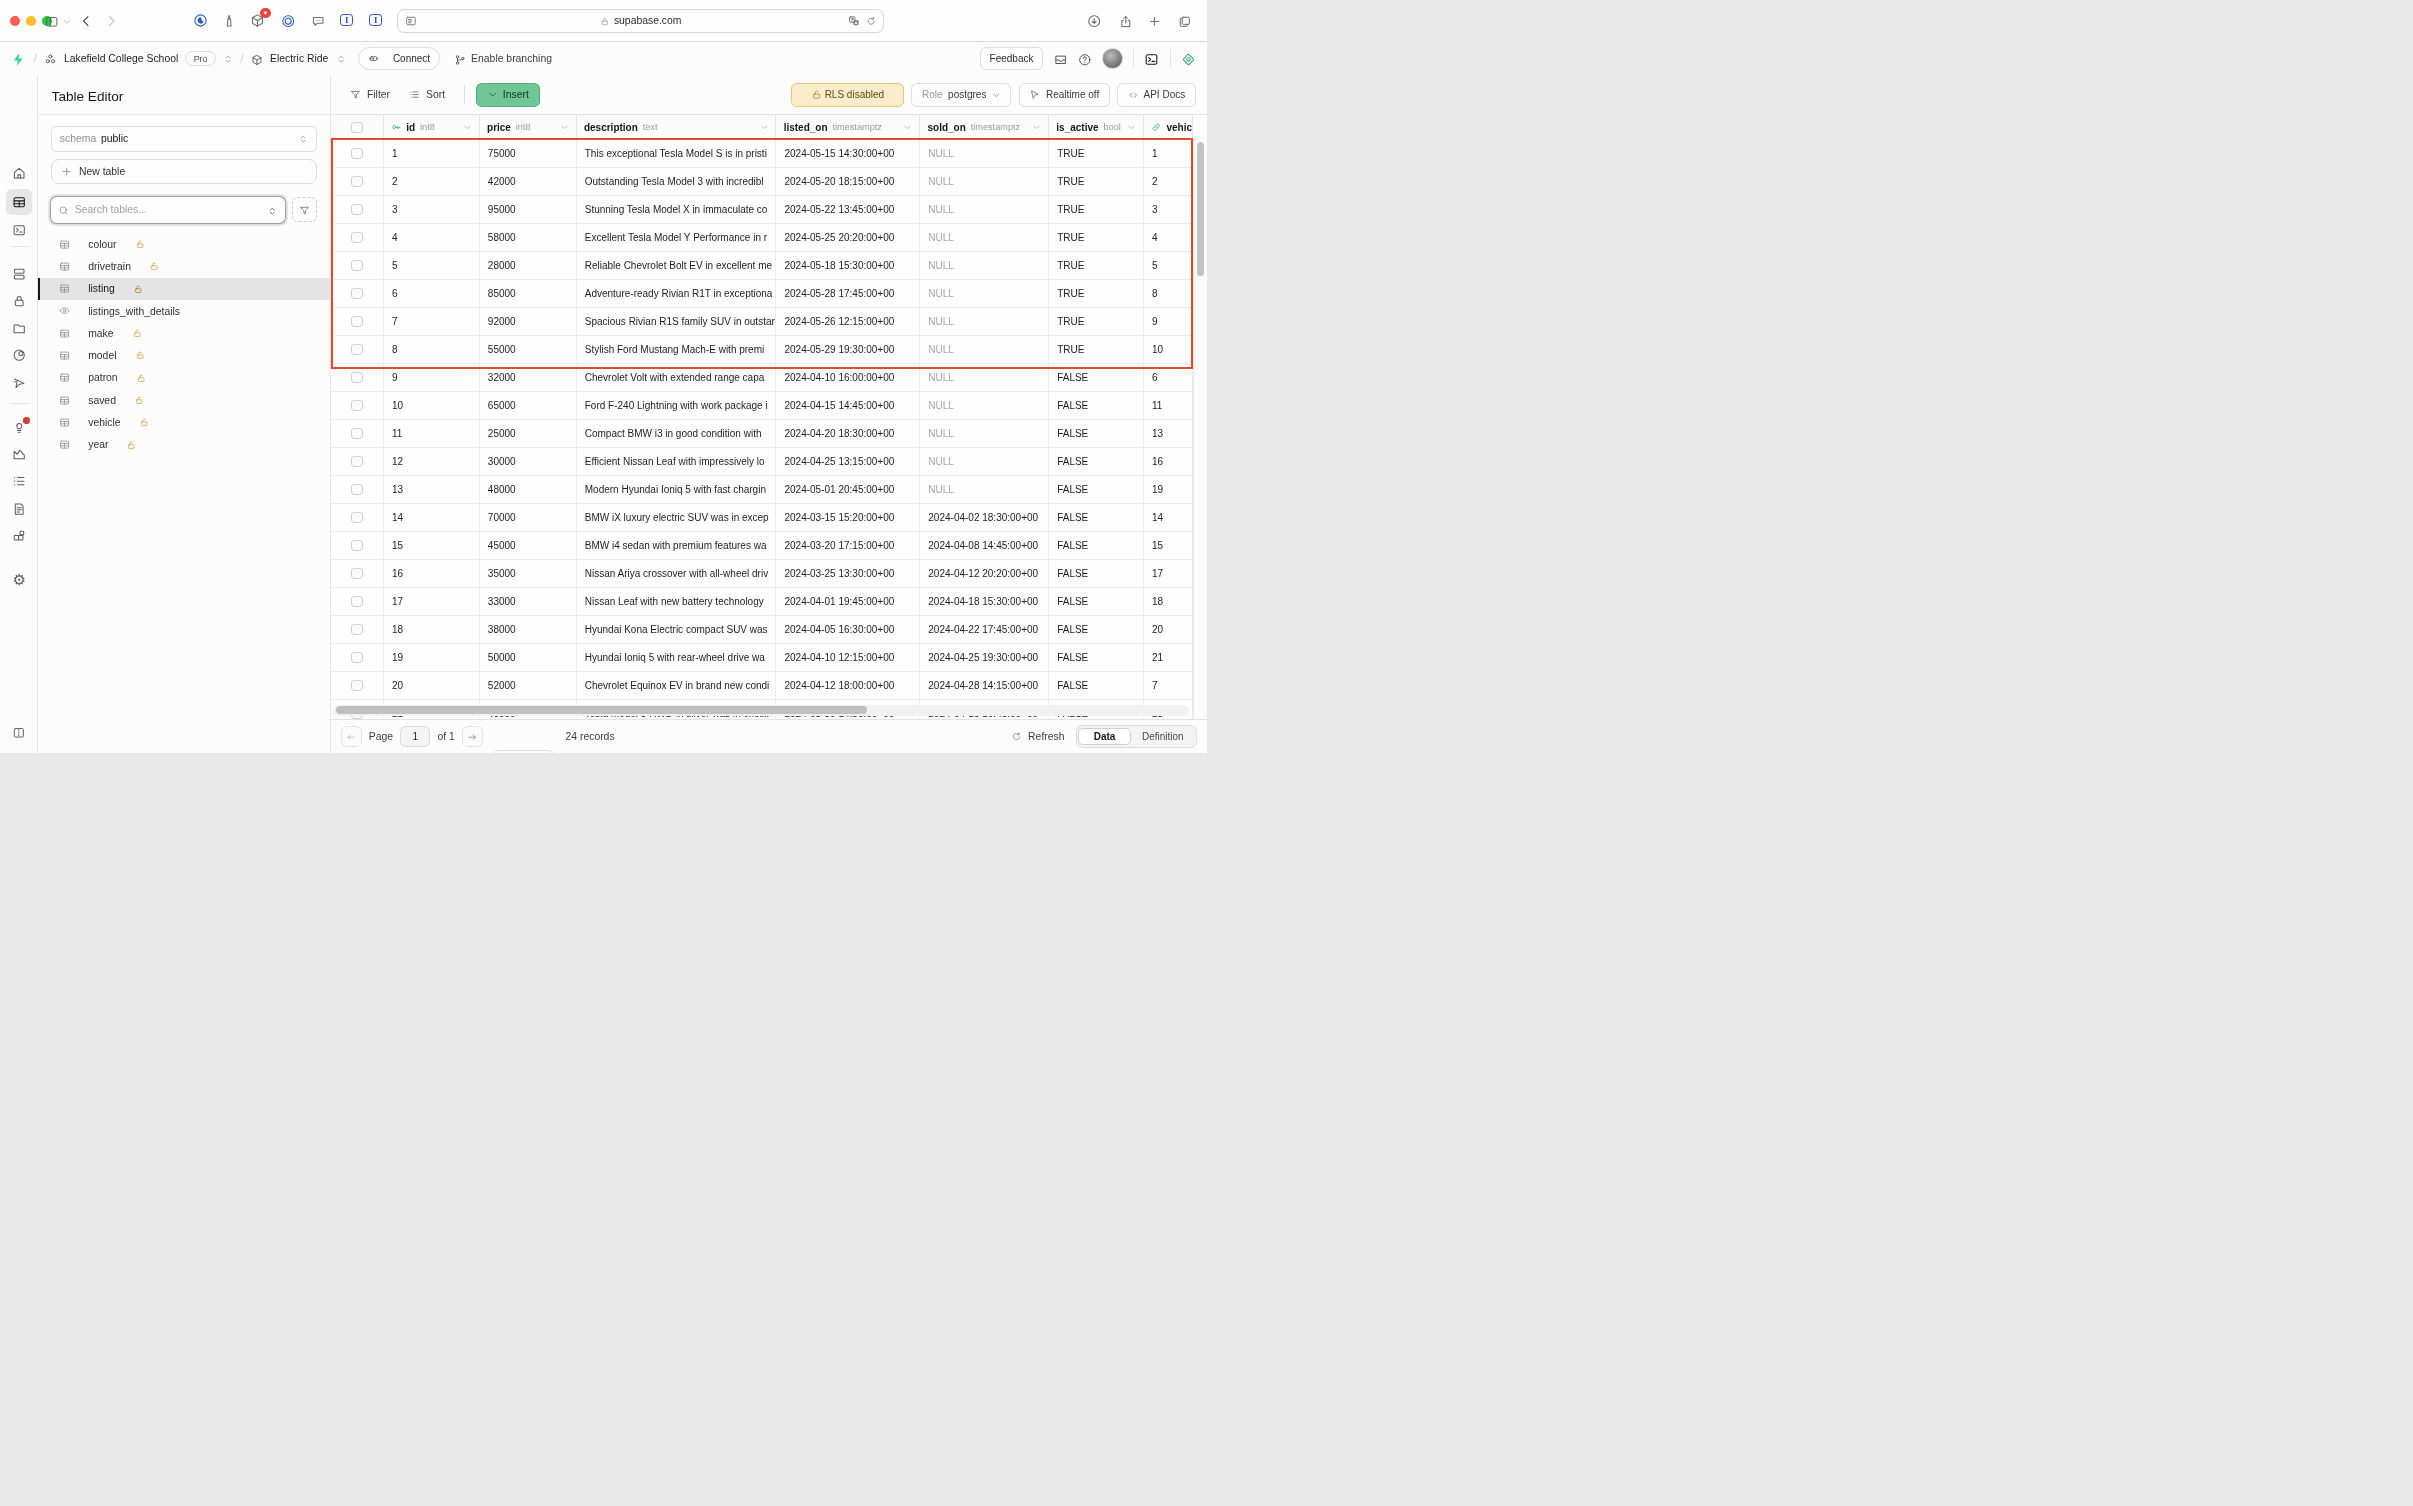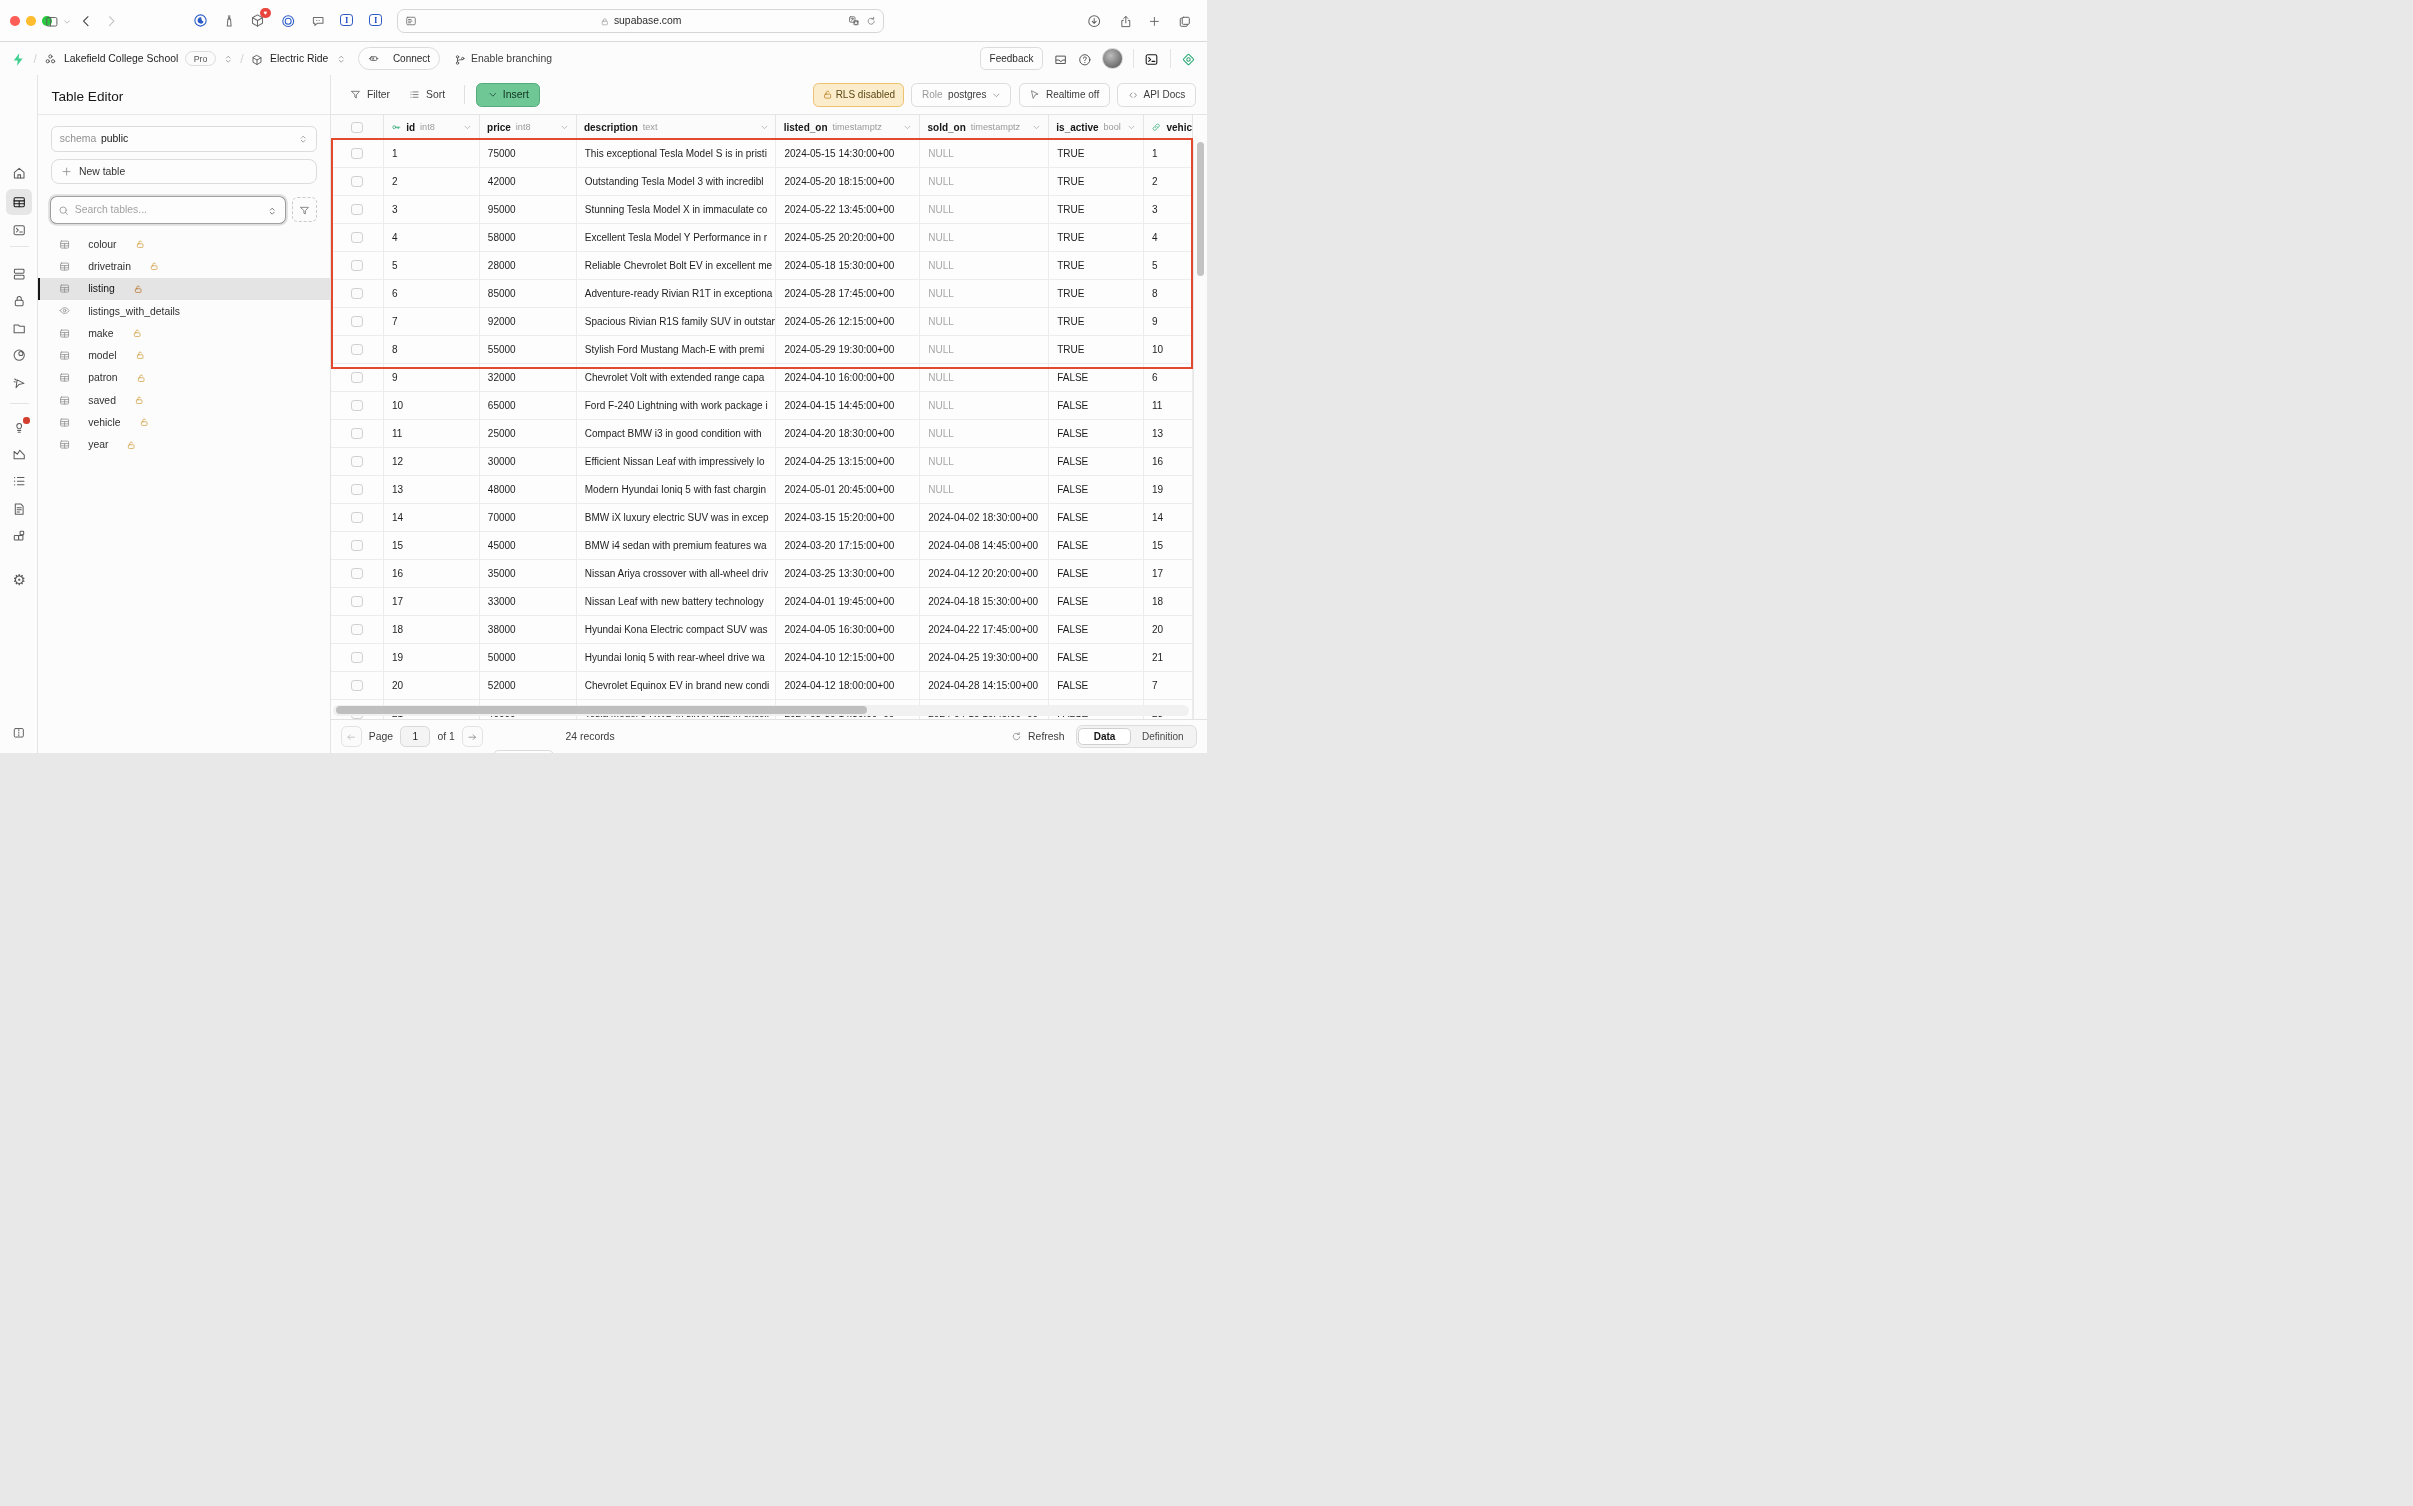--- a/index.html
+++ b/index.html
@@ -64,21 +64,21 @@
   .tbl-item.sel .lock{color:#b5732a;}
 
   
   #main{position:absolute;left:331px;top:75px;right:0;bottom:0;background:#fcfcfc;}
   #toolbar{position:absolute;left:0;top:0;right:0;height:40px;border-bottom:0.8px solid #e4e4e4;display:flex;align-items:center;padding:0 11.2px;gap:3.2px;}
   .tool{display:flex;align-items:center;gap:5.6px;font-size:10.4px;color:#3c3c3c;padding:0 8px;height:24px;border-radius:5.6px;}
   .tool .ti{color:#5f5f5f;display:flex;}
   .tb-div{width:0.8px;height:19px;background:#e0e0e0;margin:0 8px;}
   .insert-btn{display:flex;align-items:center;gap:5.6px;height:24px;padding:0 10.4px;border-radius:5.6px;background:#6fc796;border:0.8px solid #54ab7b;color:#10301f;font-size:10.4px;}
   .toolbar-right{margin-left:auto;display:flex;align-items:center;gap:7.2px;}
-  .rls{display:flex;align-items:center;gap:2px;height:24px;padding:0 8px;border-radius:5.6px;background:#fbeccb;border:0.8px solid #ecc26f;color:#5d4a15;font-size:10px;}
+  .rls{display:flex;align-items:center;gap:2px;height:24px;padding:0 19px;border-radius:5.6px;background:#fbeccb;border:0.8px solid #ecc26f;color:#5d4a15;font-size:10px;}
   .rls .li{color:#c08124;display:flex;}
   .tb-btn{display:flex;align-items:center;gap:5.6px;height:24px;padding:0 9.6px;border-radius:5.6px;border:0.8px solid #dcdcdc;background:#fdfdfd;color:#3a3a3a;font-size:10px;white-space:nowrap;}
   .tb-btn .muted{color:#9a9a9a;}
   .tb-btn .gi{color:#6e6e6e;display:flex;}
 
   
   #gridhead{position:absolute;left:0;top:40px;width:862px;height:25.5px;background:#fbfbfb;border-bottom:0.8px solid #e2e2e2;display:flex;}
   .hcell{display:flex;align-items:center;gap:4.8px;padding:0 7.2px;border-right:0.8px solid #e4e4e4;font-size:10px;color:#171717;overflow:hidden;white-space:nowrap;}
   .hcell .cname{font-weight:700;}
   .hcell .ctype{color:#9a9a9a;font-size:9.2px;}

